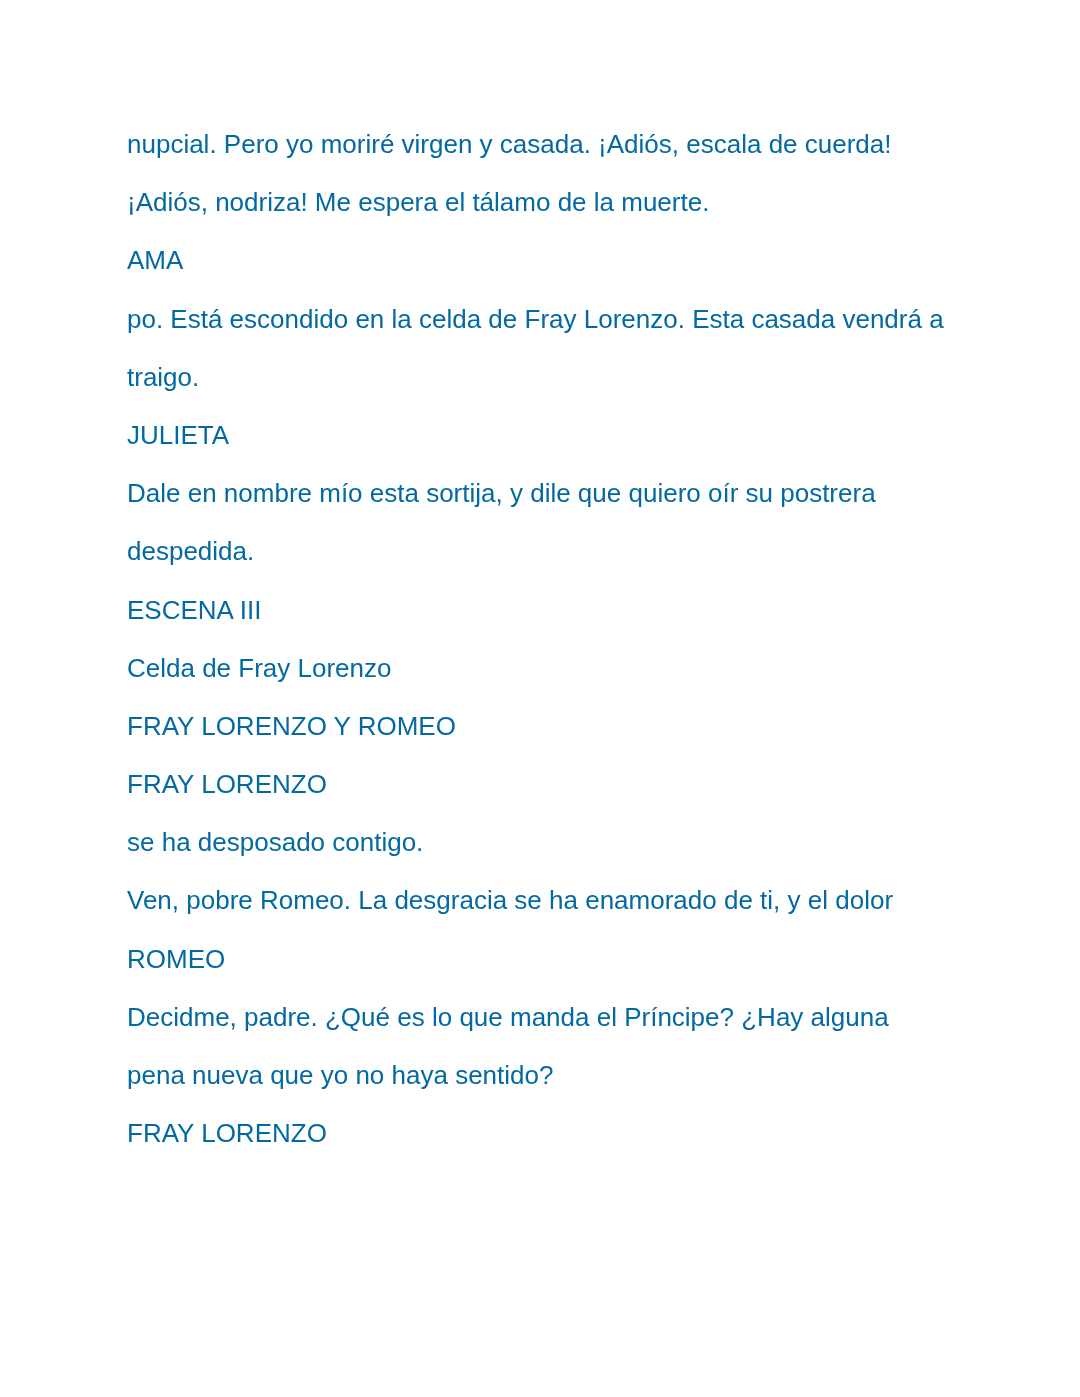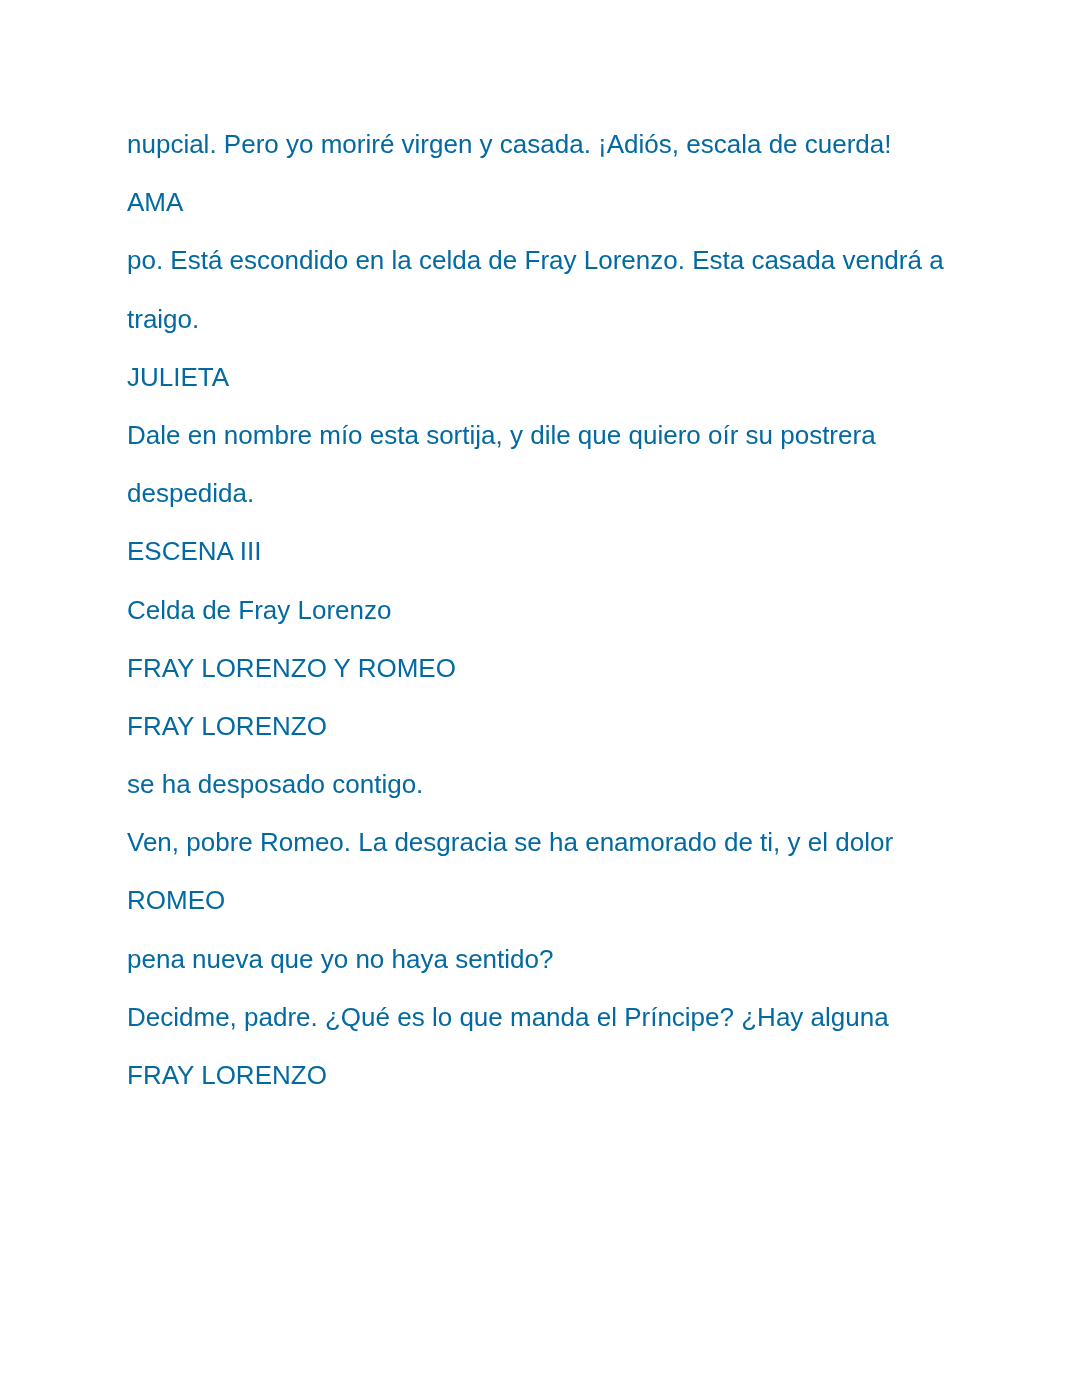--- a/index.html
+++ b/index.html
@@ -37,30 +37,31 @@
       white-space: nowrap;
       letter-spacing: 0px;
     }
   </style>
 </head>
 <body>
 
 <div class="page">
   <div class="text-block">
     <span class="line">nupcial. Pero yo moriré virgen y casada. ¡Adiós, escala de cuerda!</span>
+    <span class="line">¡Adiós, nodriza! Me espera el tálamo de la muerte.</span>
     <span class="line">AMA</span>
     <span class="line">po. Está escondido en la celda de Fray Lorenzo. Esta casada vendrá a</span>
     <span class="line">traigo.</span>
     <span class="line">JULIETA</span>
     <span class="line">Dale en nombre mío esta sortija, y dile que quiero oír su postrera</span>
     <span class="line">despedida.</span>
     <span class="line">ESCENA III</span>
     <span class="line">Celda de Fray Lorenzo</span>
     <span class="line">FRAY LORENZO Y ROMEO</span>
     <span class="line">FRAY LORENZO</span>
     <span class="line">se ha desposado contigo.</span>
     <span class="line">Ven, pobre Romeo. La desgracia se ha enamorado de ti, y el dolor</span>
     <span class="line">ROMEO</span>
+    <span class="line">Decidme, padre. ¿Qué es lo que manda el Príncipe? ¿Hay alguna</span>
     <span class="line">pena nueva que yo no haya sentido?</span>
-    <span class="line">Decidme, padre. ¿Qué es lo que manda el Príncipe? ¿Hay alguna</span>
     <span class="line">FRAY LORENZO</span>
   </div>
 </div>
 
 </body></html>

